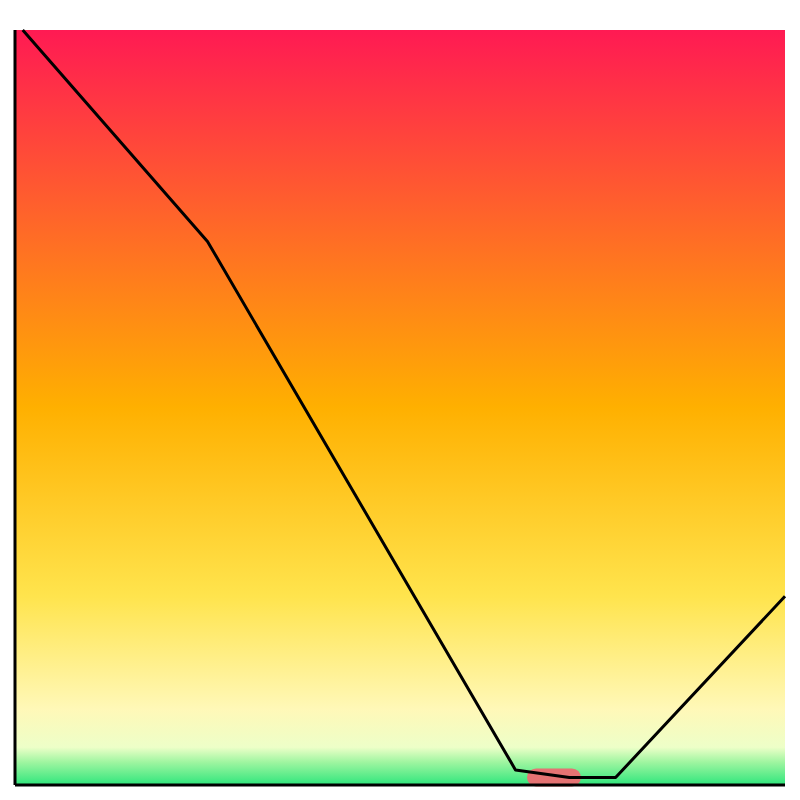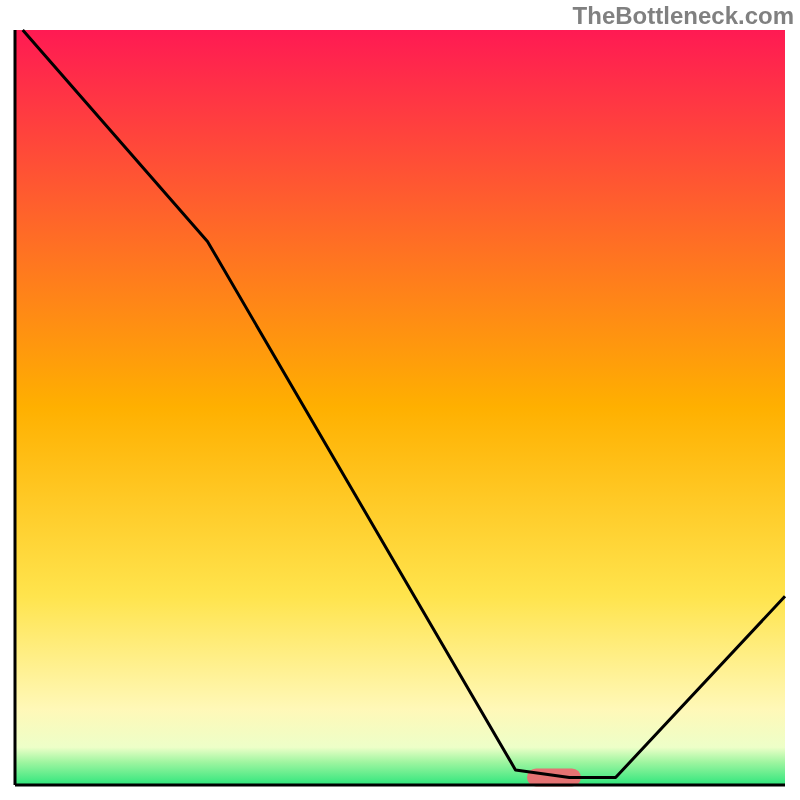--- a/index.html
+++ b/index.html
@@ -28,21 +28,20 @@
     z-index: 10;
   }
   svg {
     display: block;
   }
 </style>
 </head>
 <body>
 
 <div class="chart-container">
-  <div class="watermark">TheBottleneck.com</div>
   <svg id="chart-svg" width="800" height="800">
     <defs>
       <linearGradient id="bg-grad" x1="0" y1="0" x2="0" y2="1">
           <stop offset="0%" stop-color="#ff1a53"></stop>
           <stop offset="50%" stop-color="#ffb000"></stop>
           <stop offset="75%" stop-color="#ffe44d"></stop>
           <stop offset="90%" stop-color="#fff8b8"></stop>
           <stop offset="95%" stop-color="#edffc8"></stop>
           <stop offset="97%" stop-color="#9ef5a0"></stop>
           <stop offset="100%" stop-color="#2fe67c"></stop>

